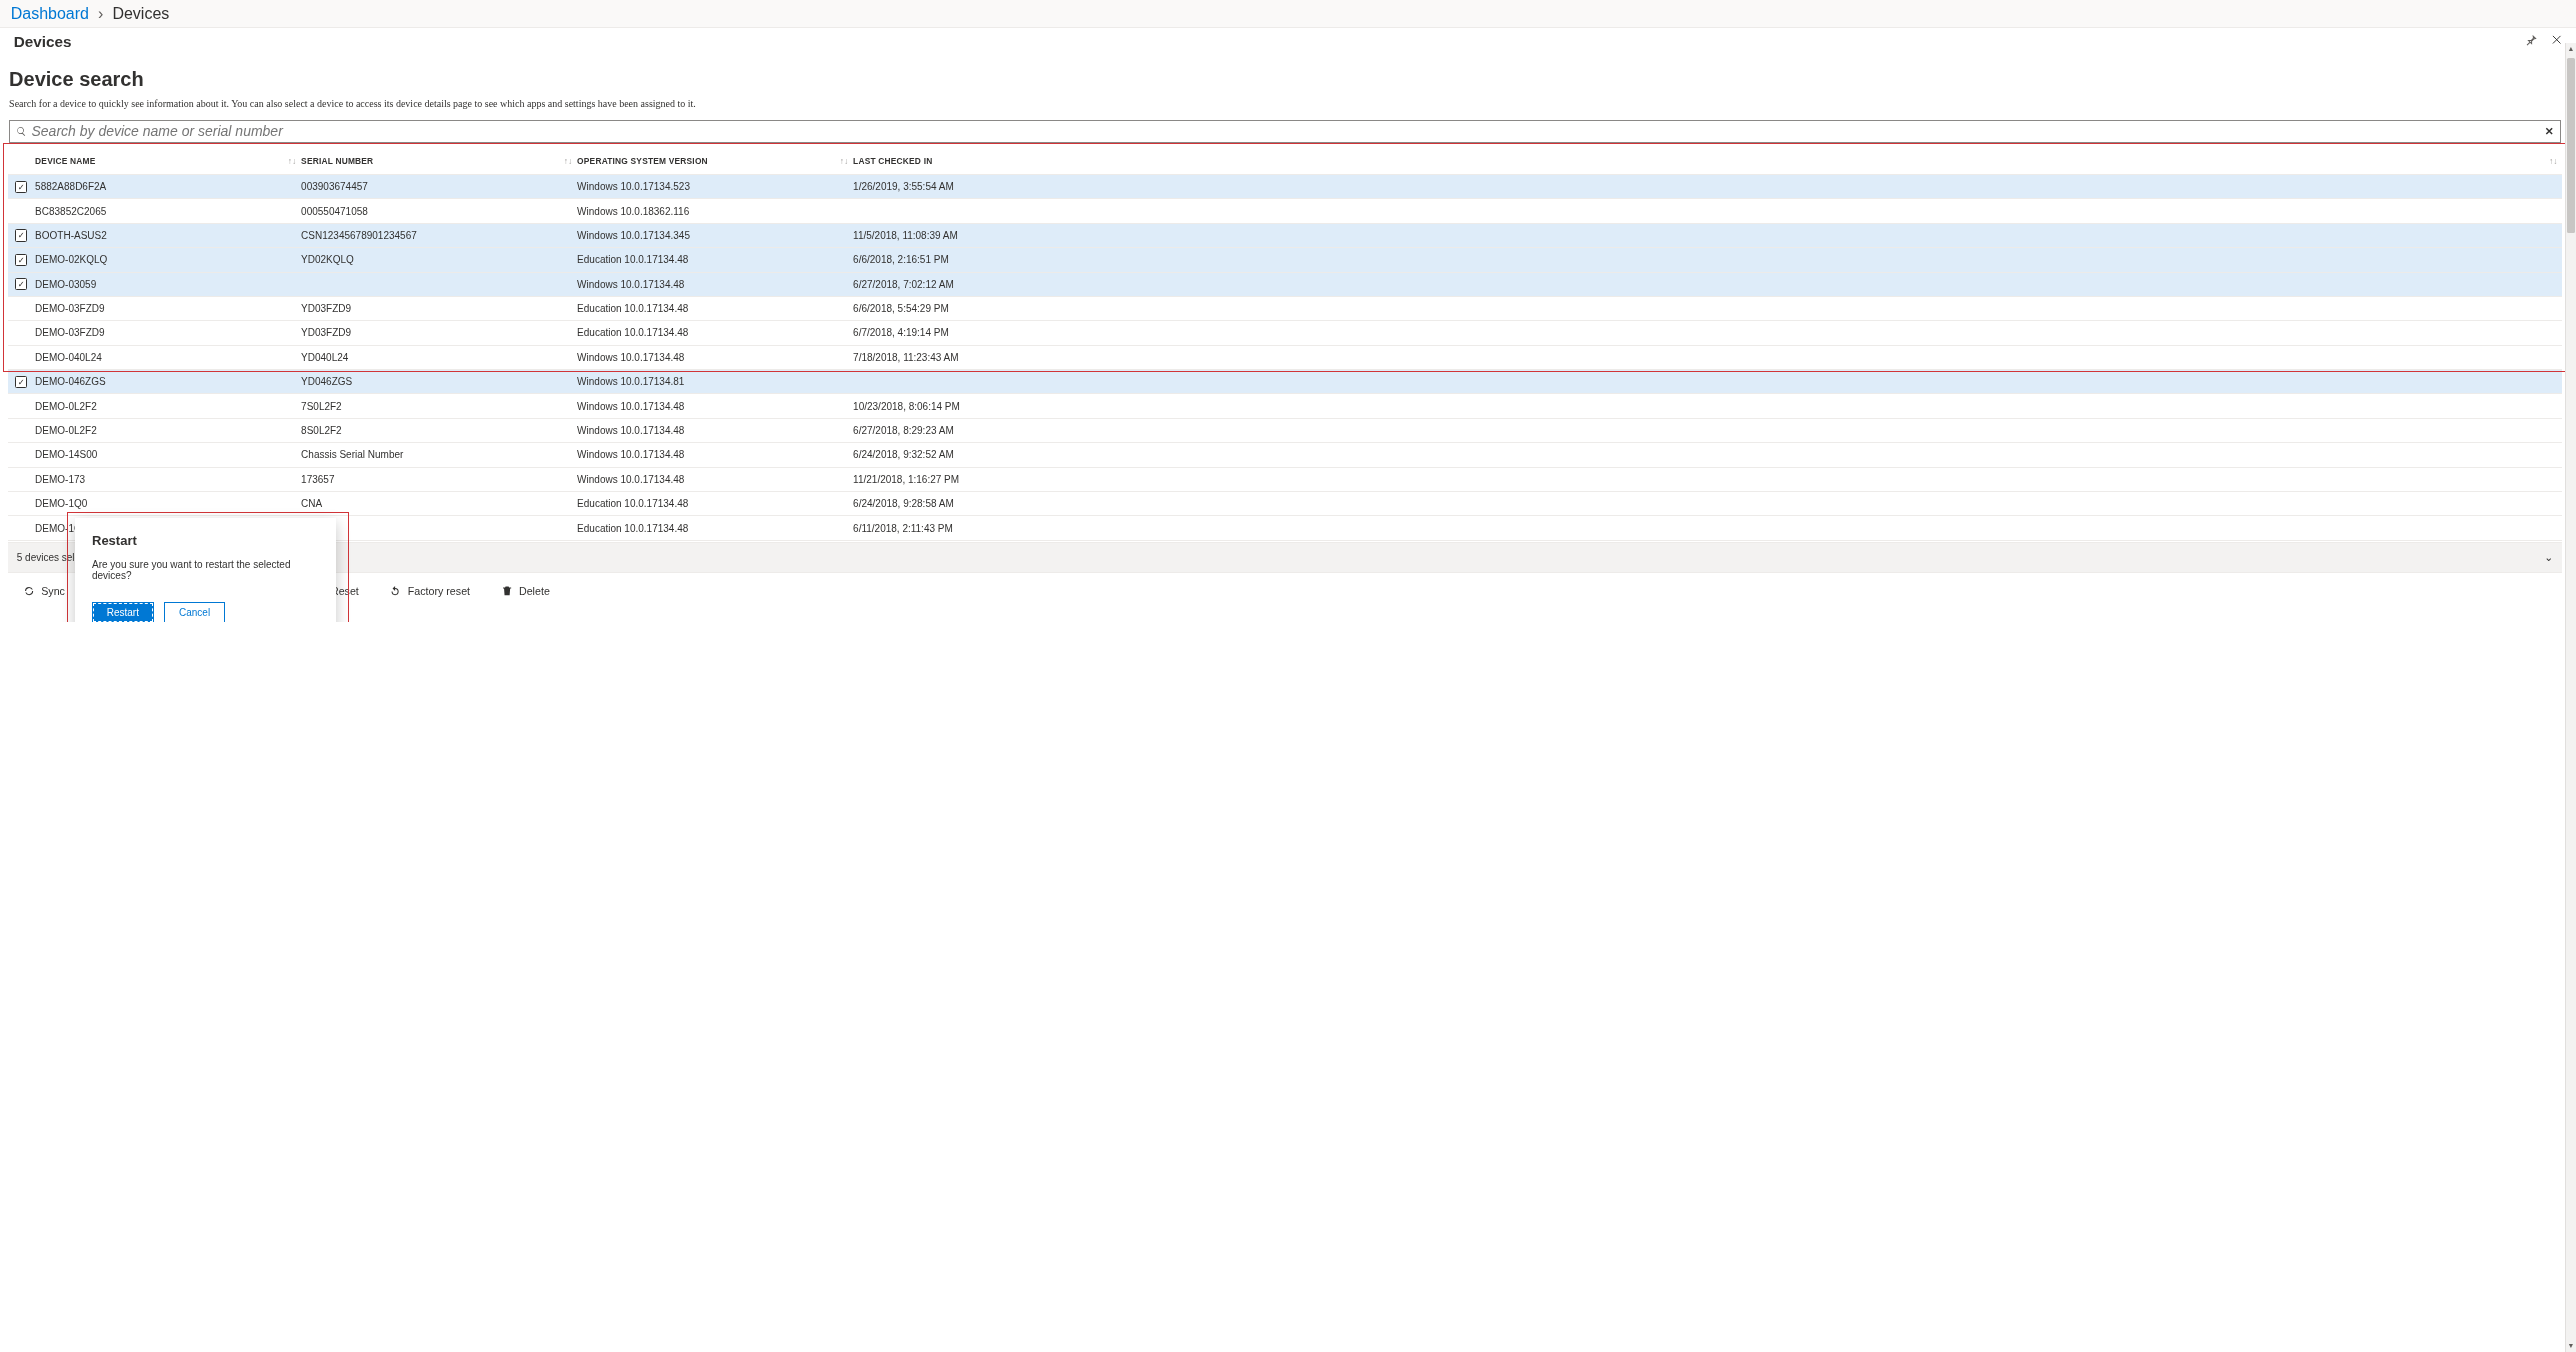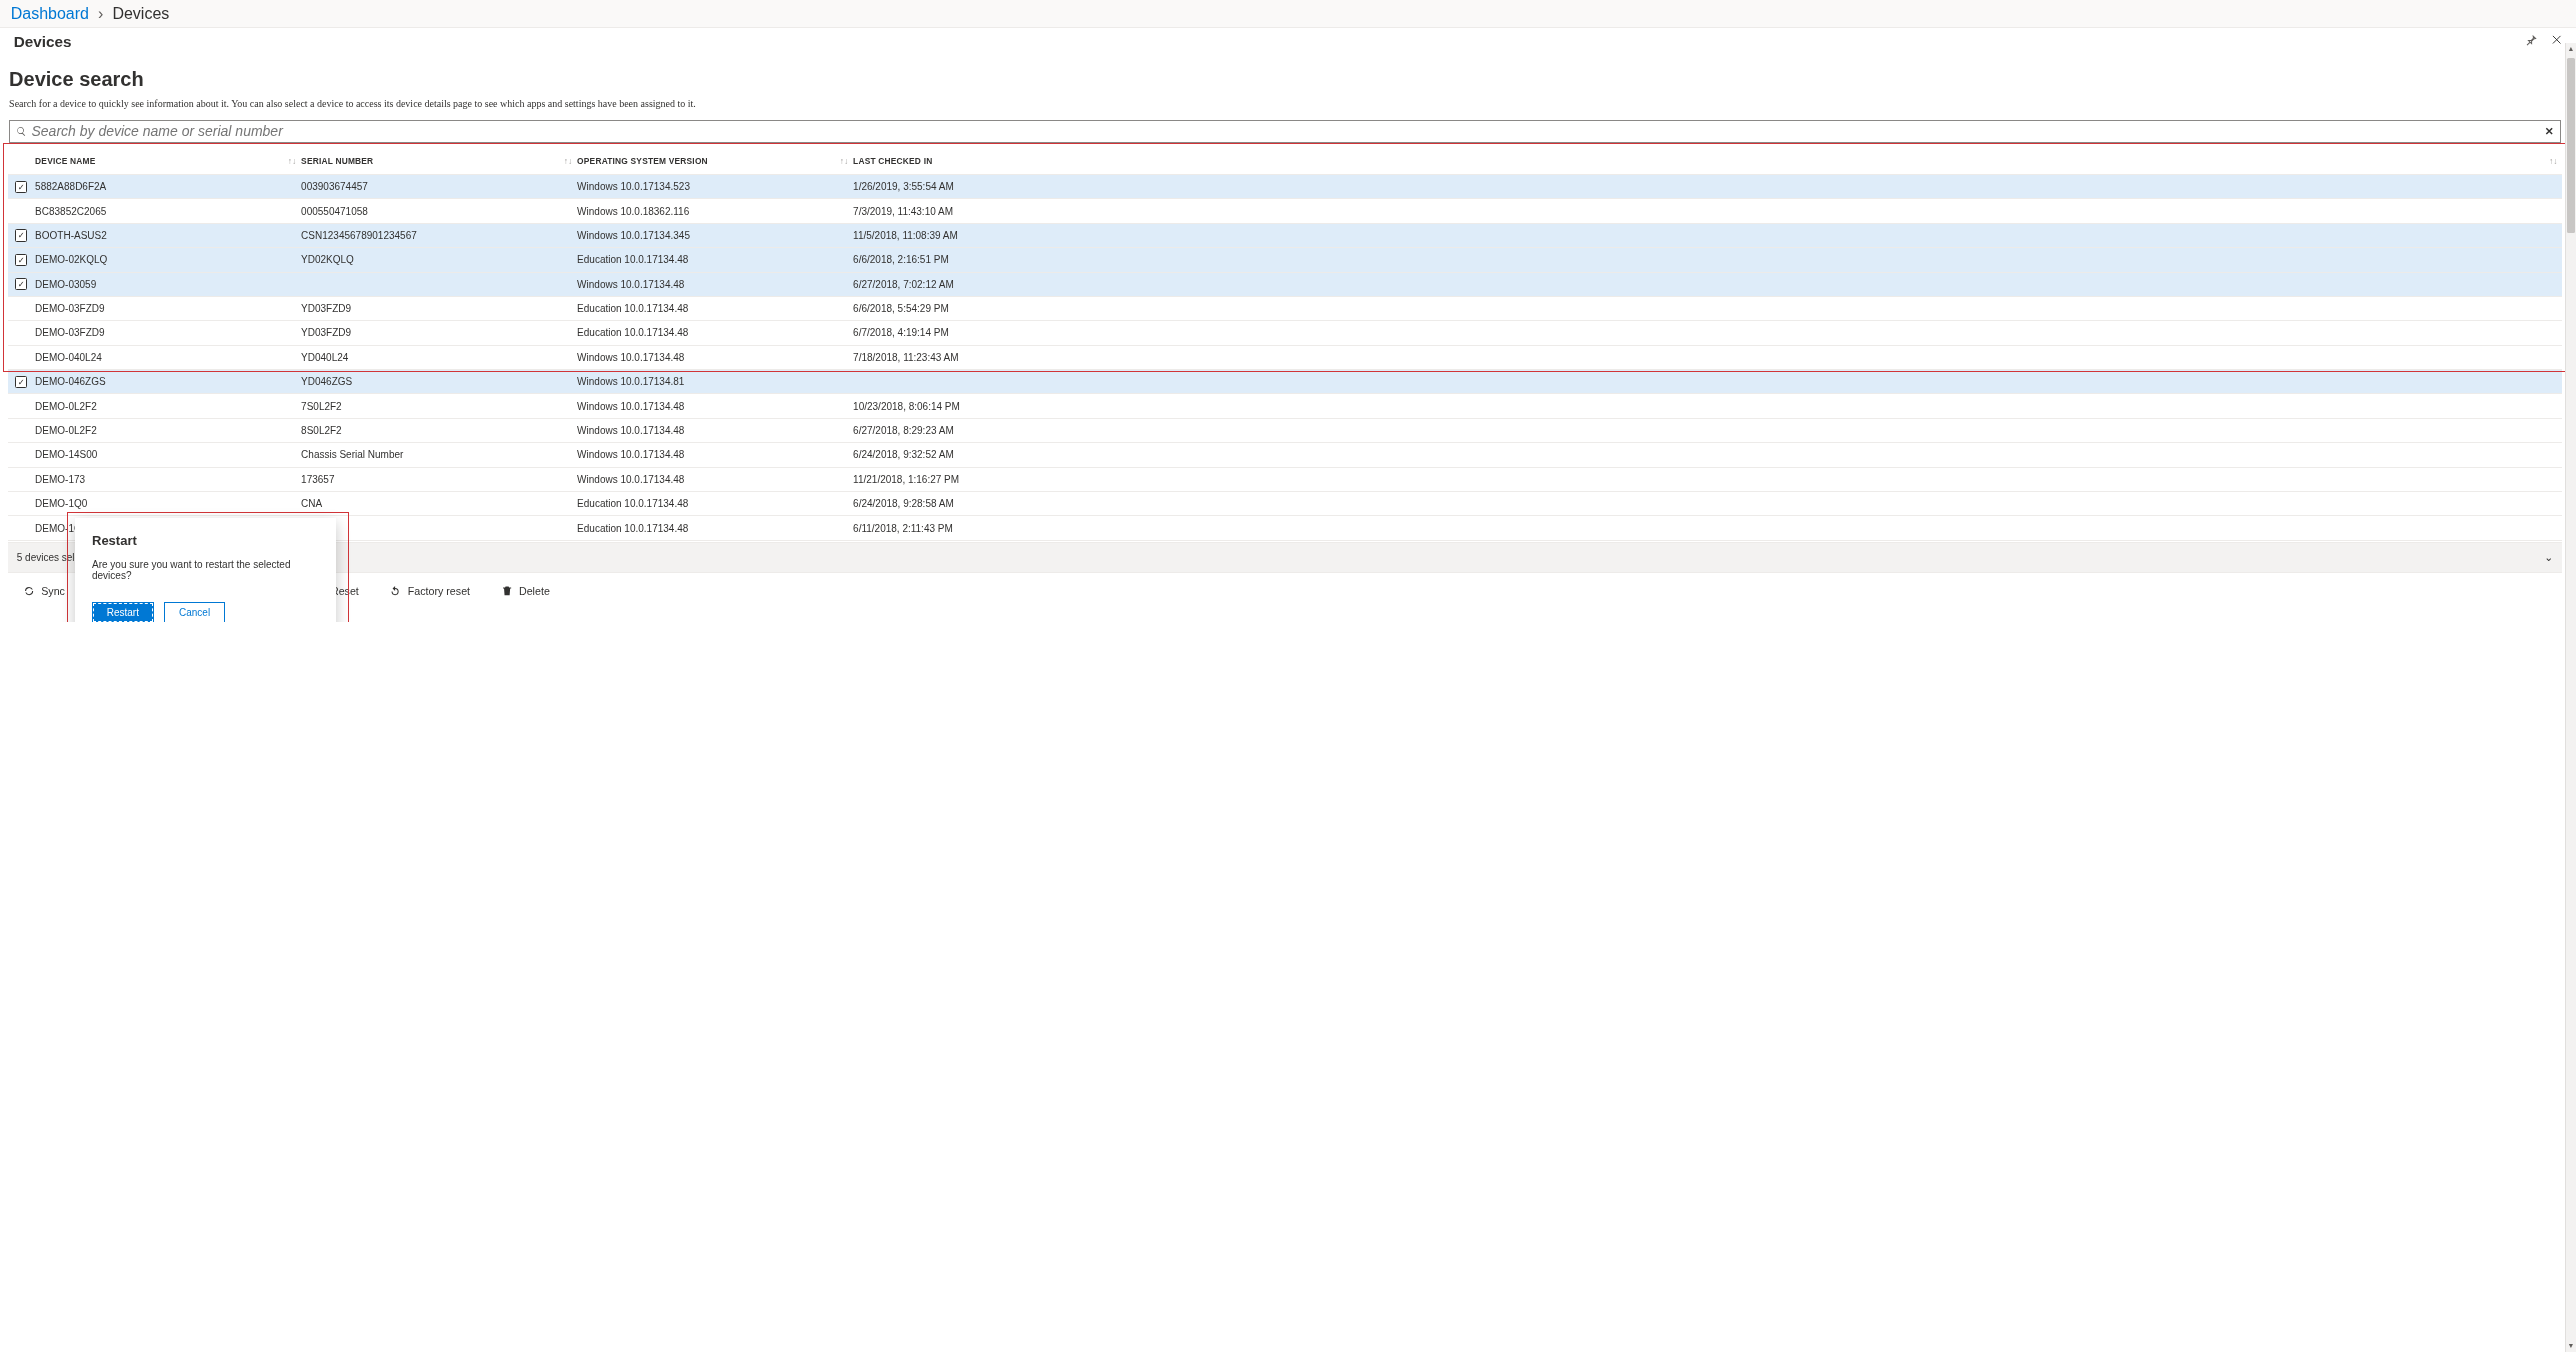--- a/index.html
+++ b/index.html
@@ -222,21 +222,20 @@
           <div class="cell">Windows 10.0.17134.523</div>
           <div class="cell">1/26/2019, 3:55:54 AM</div>
         </div>
         <div class="trow">
           <div>
             <div class="chk hidden"></div>
           </div>
           <div class="cell">BC83852C2065</div>
           <div class="cell">000550471058</div>
           <div class="cell">Windows 10.0.18362.116</div>
-          <div class="cell">7/3/2019, 11:43:10 AM</div>
         </div>
         <div class="trow selected">
           <div>
             <div class="chk">✓</div>
           </div>
           <div class="cell">BOOTH-ASUS2</div>
           <div class="cell">CSN12345678901234567</div>
           <div class="cell">Windows 10.0.17134.345</div>
           <div class="cell">11/5/2018, 11:08:39 AM</div>
         </div>

